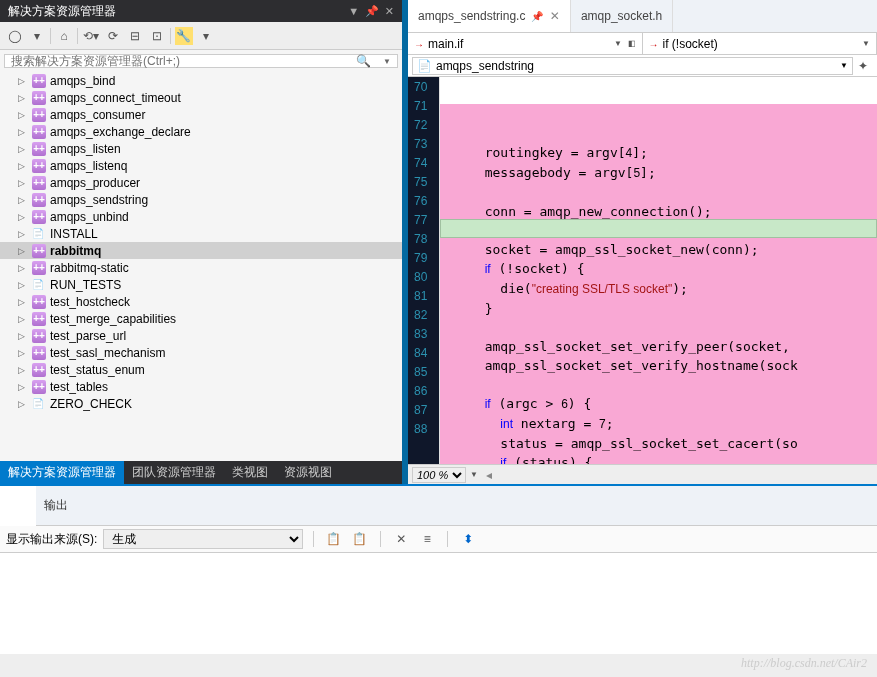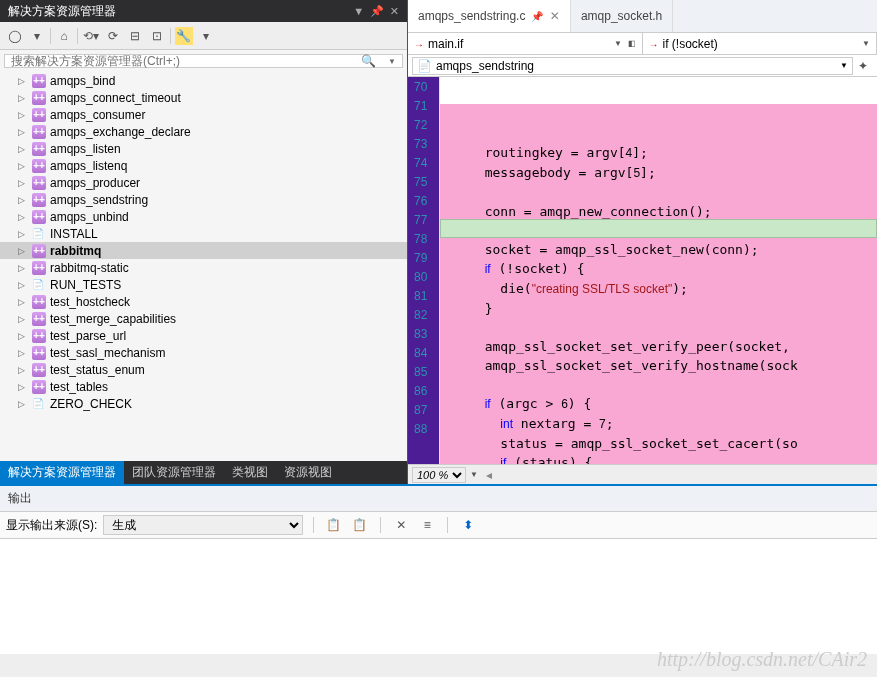--- a/index.html
+++ b/index.html
@@ -3,21 +3,21 @@
 <meta charset="utf-8">
 <style>
 * { margin: 0; padding: 0; box-sizing: border-box; font-family: "Microsoft YaHei", "Segoe UI", sans-serif; font-size: 12px; }
 body { background: #eee; width: 877px; height: 677px; overflow: hidden; position: relative; }
 
 .panel-title { background: #2d2d30; color: #fff; padding: 4px 8px; display: flex; justify-content: space-between; align-items: center; height: 22px; }
 .panel-title .controls { display: flex; gap: 6px; }
 .panel-title .controls span { color: #aaa; cursor: pointer; font-size: 11px; }
 
 .main-split { display: flex; height: 484px; }
-.solution-explorer { width: 408px; background: #f5f5f5; border-right: 1px solid #0369a1; display: flex; flex-direction: column; }
+.solution-explorer { width: 408px; background: #f5f5f5; border-right: 6px solid #0369a1; display: flex; flex-direction: column; }
 
 .toolbar { background: #eee; padding: 3px 6px; display: flex; gap: 4px; align-items: center; border-bottom: 1px solid #ccc; height: 28px; }
 .toolbar .tool { width: 18px; height: 18px; display: inline-flex; align-items: center; justify-content: center; color: #555; cursor: pointer; }
 .toolbar .sep { width: 1px; height: 16px; background: #ccc; }
 .toolbar .wrench { background: #ffe070; padding: 1px 4px; }
 
 .search-box { display: flex; align-items: center; border: 1px solid #ccc; margin: 4px; background: #fff; height: 14px; }
 .search-box input { flex: 1; border: none; outline: none; padding: 2px 6px; background: transparent; }
 .search-box .search-icon { padding: 0 6px; color: #666; }
 
@@ -43,40 +43,40 @@
 
 .nav-bar { display: flex; background: #fff; border-bottom: 1px solid #ccc; height: 22px; }
 .nav-bar .nav-item { flex: 1; display: flex; align-items: center; padding: 0 6px; border-right: 1px solid #ccc; gap: 4px; }
 .nav-bar .arrow { color: #c00; font-size: 10px; }
 .nav-bar .dd { color: #555; font-size: 8px; margin-left: auto; }
 
 .breadcrumb { display: flex; background: #fff; border-bottom: 1px solid #ccc; height: 22px; align-items: center; padding: 0 4px; }
 .breadcrumb .crumb { flex: 1; border: 1px solid #ccc; padding: 1px 4px; display: flex; align-items: center; gap: 4px; }
 
 .code-area { flex: 1; display: flex; overflow: hidden; font-family: Consolas, monospace; font-size: 13px; position: relative; }
-.gutter { background: #4c1d95; text-align: right; padding: 1px 12px 1px 6px; color: #2b91af; line-height: 19px; border-right: 1px solid #e0e0e0; }
+.gutter { background: #0f172a; text-align: right; padding: 1px 12px 1px 6px; color: #2b91af; line-height: 19px; border-right: 1px solid #e0e0e0; }
 .code { flex: 1; background: #f9a8d4; padding: 1px 13px; line-height: 19px; white-space: pre; overflow: hidden; position: relative; margin-top: 27px; }
 .code .hl-line { position: absolute; left: 0; right: 0; height: 19px; background: #c8e8c8; border: 1px solid #a0c0a0; z-index: 0; }
 .code pre { position: relative; z-index: 1; font-family: Consolas, monospace; font-size: 13px; }
 .kw { color: #0000ff; }
 .str { color: #a31515; }
 .num { color: #000; }
 
 .zoom-bar { display: flex; align-items: center; background: #eee; border-top: 1px solid #ccc; height: 20px; padding: 0 4px; gap: 4px; }
 .zoom-bar select { font-size: 11px; border: 1px solid #ccc; font-style: italic; }
 
 .output-panel { height: 170px; border-top: 2px solid #007acc; background: #fff; display: flex; flex-direction: column; }
-.output-title { background: #eef2f7; color: #333; padding: 4px 8px; border-bottom: 1px solid #ccc; }
+.output-title { background: #eef2f7; color: #333; padding: 11px 8px; border-bottom: 1px solid #ccc; margin-left: 36px; }
 .output-toolbar { display: flex; align-items: center; gap: 6px; padding: 3px 6px; border-bottom: 1px solid #ccc; background: #fafafa; }
 .output-toolbar select { border: 1px solid #ccc; padding: 1px 4px; width: 200px; }
 .output-toolbar .obtn { width: 20px; height: 18px; display: inline-flex; align-items: center; justify-content: center; color: #555; cursor: pointer; }
 .output-content { flex: 1; padding: 4px 8px; font-family: "SimSun", monospace; font-size: 12px; white-space: pre; overflow: hidden; position: relative; }
 .red-box { position: absolute; border: 2px solid #ff0000; }
 
-.watermark { position: absolute; right: 10px; bottom: 6px; color: #ccc; font-size: 20px; font-style: italic; font-family: serif; }
+.watermark { position: absolute; right: 10px; bottom: 6px; color: #ccc; font-size: 12px; font-style: italic; font-family: serif; }
 </style>
 </head>
 <body>
 
 <div class="main-split">
 
   <div class="solution-explorer">
     <div class="panel-title">
       <span>解决方案资源管理器</span>
       <div class="controls">

